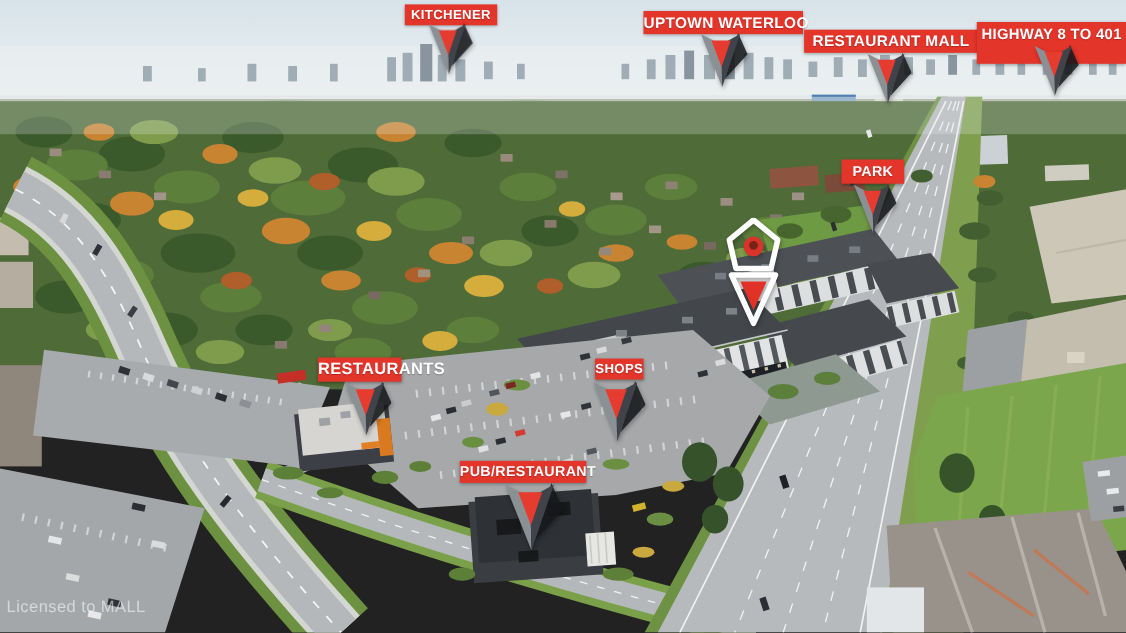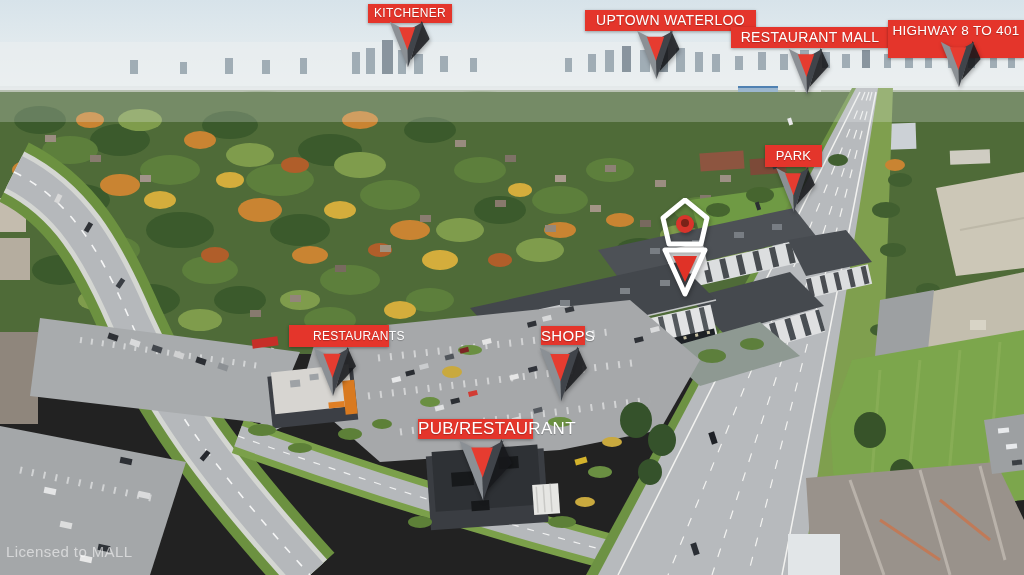--- a/index.html
+++ b/index.html
@@ -1,38 +1,38 @@
 <!DOCTYPE html>
 <html style="--label-bg: #e4352b; --label-text: #ffffff;"><head>
 <meta charset="utf-8">
 <style>
   html,body{margin:0;padding:0;background:#222;}
   #stage{position:relative;width:1024px;height:575px;overflow:hidden;
          font-family:"Liberation Sans",sans-serif;}
   #scene{position:absolute;left:0;top:0;}
   .tag{position:absolute;background:var(--label-bg,#e4352b);color:var(--label-text,#fff);
-       font-weight:normal;text-align:center;white-space:nowrap;letter-spacing:.3px;
+       font-weight:bold;text-align:center;white-space:nowrap;letter-spacing:.3px;
        box-shadow:0 1px 3px rgba(0,0,0,.35);text-shadow:0 1px 1px rgba(0,0,0,.25);}
   .arrow{position:absolute;filter:drop-shadow(1px 2px 2px rgba(0,0,0,.35));}
   
   #tag-kitchener{left:368px;top:4px;width:84px;height:19px;line-height:19px;font-size:12px;}
   #arr-kitchener{left:382px;top:20px;width:50px;height:50px;}
-  #tag-uptown{left:585px;top:10px;width:171px;height:21px;line-height:21px;font-size:14px;}
+  #tag-uptown{left:585px;top:10px;width:145px;height:21px;line-height:21px;font-size:14px;}
   #arr-uptown{left:628px;top:29px;width:55px;height:53px;}
   #tag-conestoga{left:731px;top:27px;width:158px;height:21px;line-height:21px;font-size:14px;}
   #arr-conestoga{left:780px;top:47px;width:52px;height:50px;}
   #tag-highway{left:888px;top:20px;width:136px;height:38px;line-height:21px;font-size:13.5px;}
   #arr-highway{left:932px;top:40px;width:52px;height:50px;}
   #tag-park{left:765px;top:145px;width:57px;height:22px;line-height:22px;font-size:13px;}
   #arr-park{left:771px;top:165px;width:44px;height:51px;}
-  #tag-restaurants{left:289px;top:325px;width:76px;height:22px;line-height:22px;font-size:12px;padding-left:24px;}
+  #tag-restaurants{left:289px;top:325px;width:76px;height:22px;line-height:22px;font-size:15px;}
   #arr-restaurants{left:308px;top:345px;width:48px;height:55px;}
-  #tag-shops{left:541px;top:326px;width:44px;height:19px;line-height:19px;font-size:15px;}
+  #tag-shops{left:541px;top:326px;width:44px;height:19px;line-height:19px;font-size:12px;}
   #arr-shops{left:533px;top:343px;width:54px;height:64px;}
-  #tag-pub{left:418px;top:419px;width:115px;height:20px;line-height:20px;font-size:17px;}
+  #tag-pub{left:418px;top:419px;width:115px;height:20px;line-height:20px;font-size:13px;}
   #arr-pub{left:452px;top:437px;width:60px;height:68px;}
   #subject-pin{position:absolute;left:655px;top:198px;width:60px;height:100px;
                filter:drop-shadow(1px 2px 2px rgba(0,0,0,.3));}
   #watermark{position:absolute;left:6px;top:543px;font-size:15px;
              color:rgba(255,255,255,.55);letter-spacing:.4px;}
 </style>
 </head>
 <body>
 
 <div id="stage">

